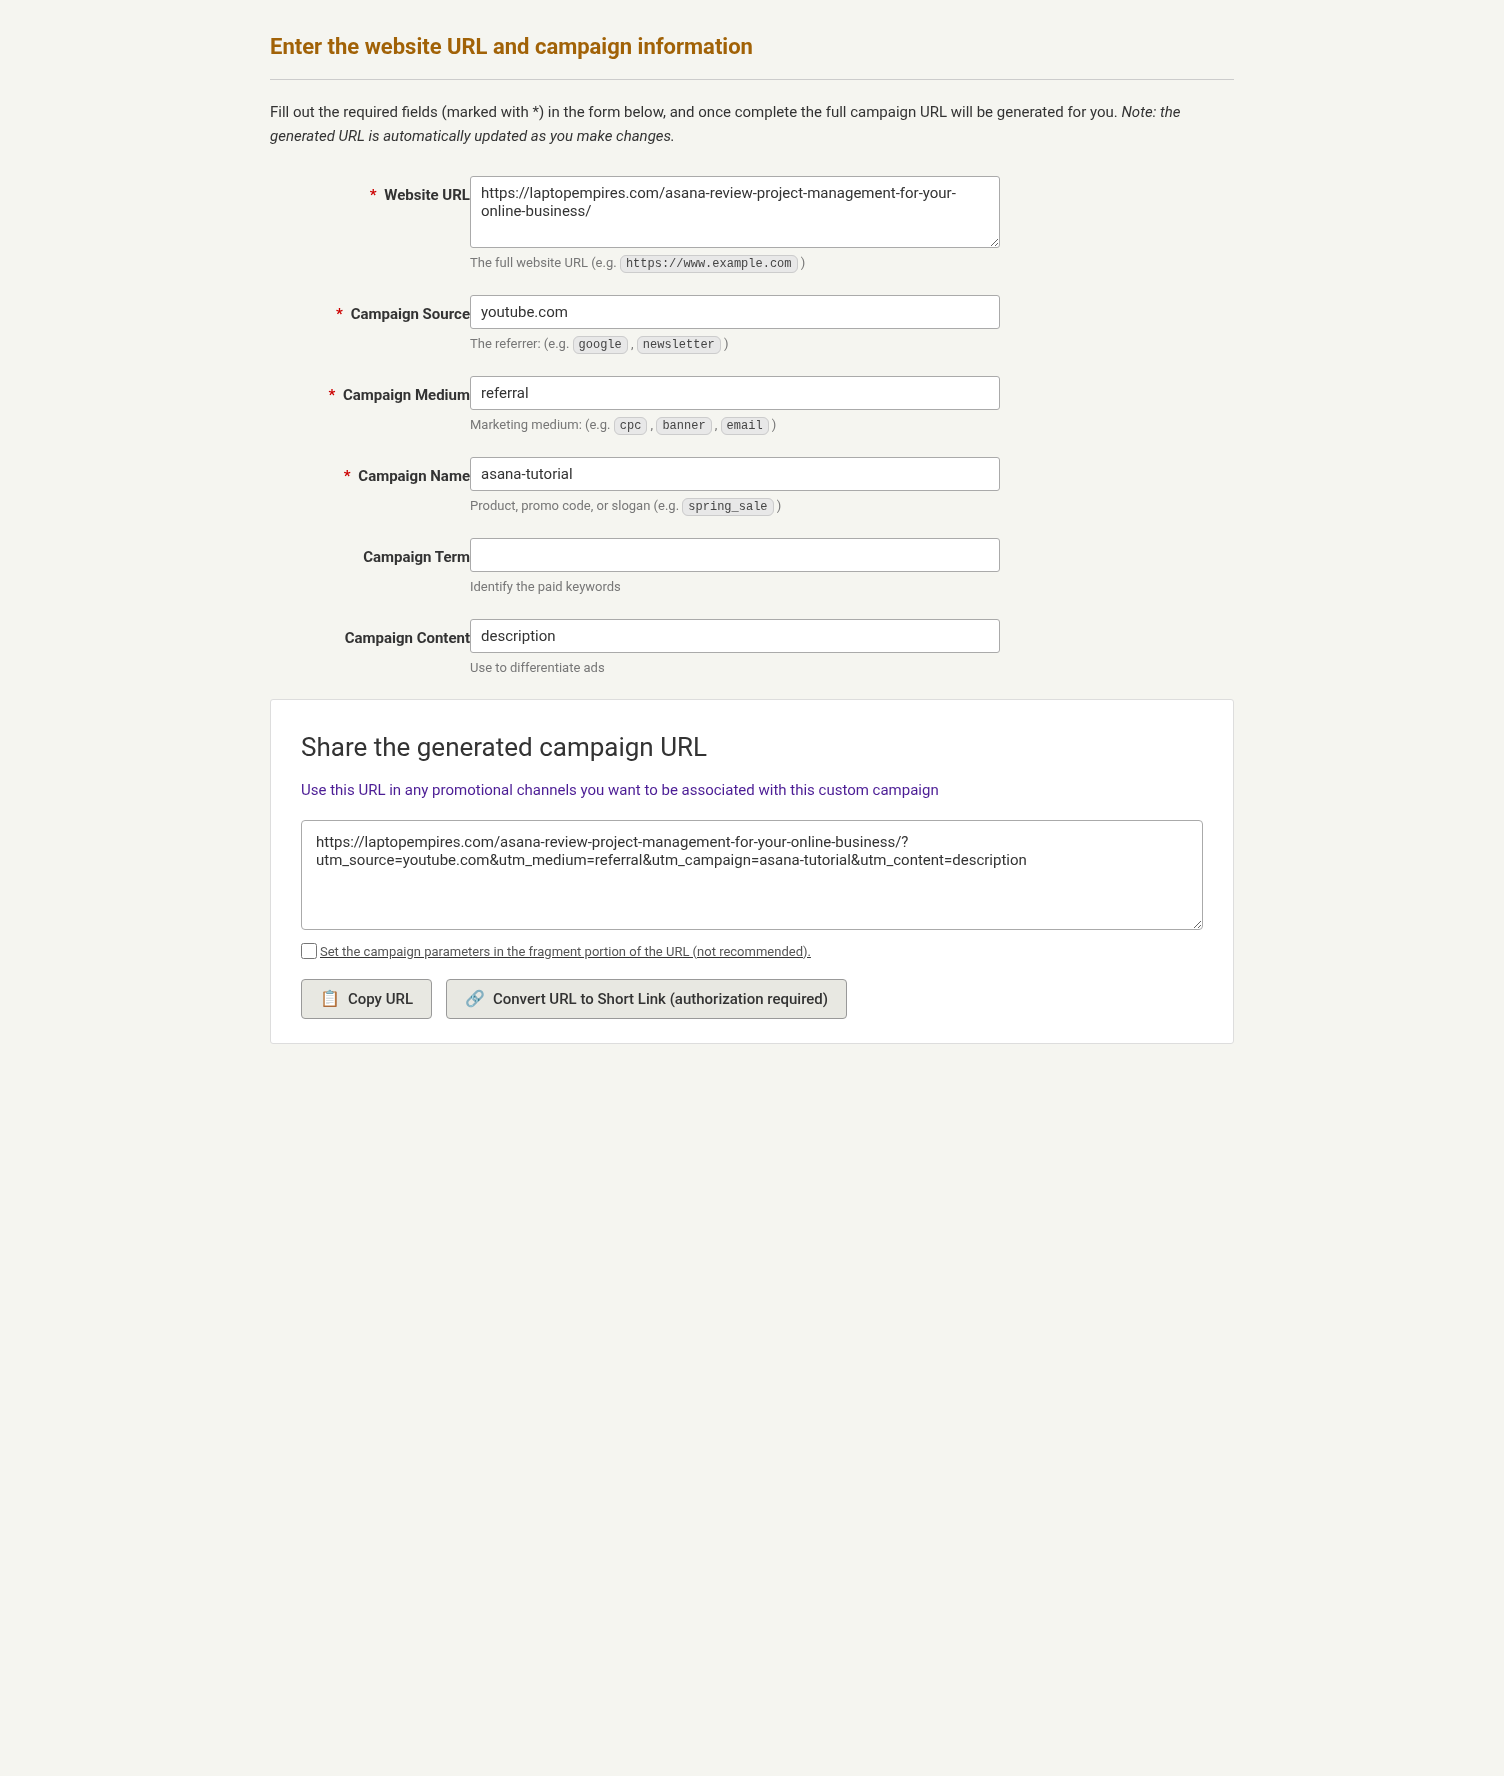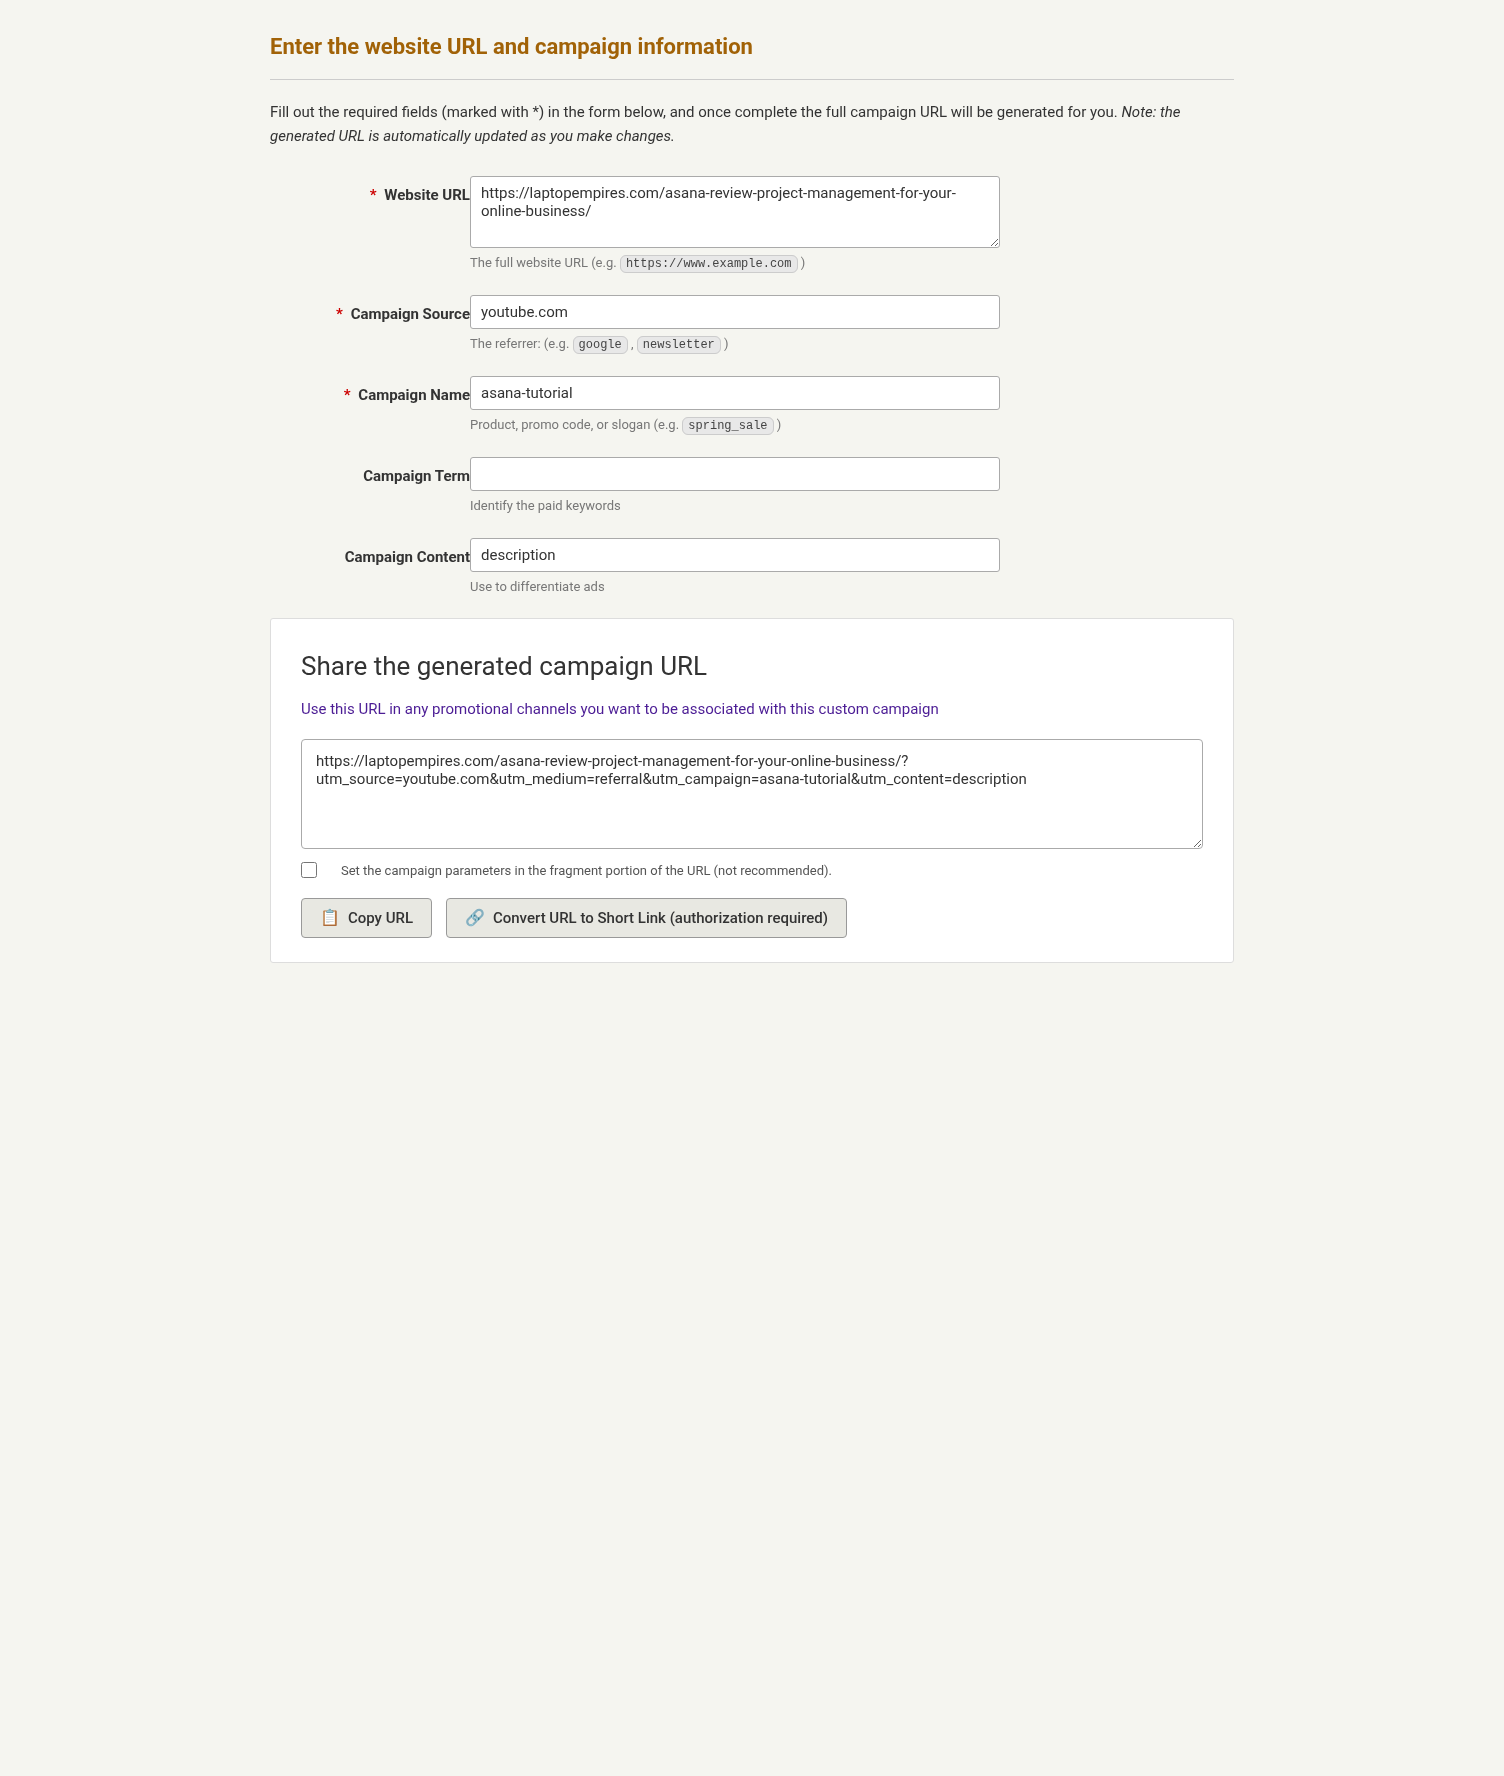--- a/index.html
+++ b/index.html
@@ -146,21 +146,22 @@
       resize: vertical;
       min-height: 110px;
       display: block;
       margin-bottom: 12px;
     }
 
     .fragment-checkbox-row {
       display: flex;
       align-items: center;
       margin-bottom: 18px;
-      gap: 24px;
+      gap: 3px;
+      text-decoration: underline;
     }
 
     .fragment-checkbox-row input[type="checkbox"] {
       width: 16px;
       height: 16px;
       border: 1px solid #999;
       border-radius: 2px;
       cursor: pointer;
     }
 
@@ -238,20 +239,32 @@
         <span>Campaign Source</span>
       </div>
       <div class="form-input-col">
         <input type="text" value="youtube.com" style="">
         <div class="form-hint">
           <span>The referrer: (e.g. </span><code>google</code><span> , </span><code>newsletter</code><span> )</span>
         </div>
       </div>
     </div>
 
+    <div class="form-row">
+      <div class="form-label-col">
+        <span class="required-star">*</span>
+        <span>Campaign Medium</span>
+      </div>
+      <div class="form-input-col">
+        <input type="text" value="referral" style="">
+        <div class="form-hint">
+          <span>Marketing medium: (e.g. </span><code>cpc</code><span> , </span><code>banner</code><span> , </span><code>email</code><span> )</span>
+        </div>
+      </div>
+    </div>
 
     <div class="form-row">
       <div class="form-label-col">
         <span class="required-star">*</span>
         <span>Campaign Name</span>
       </div>
       <div class="form-input-col">
         <input type="text" value="asana-tutorial" style="">
         <div class="form-hint">
           <span>Product, promo code, or slogan (e.g. </span><code>spring_sale</code><span> )</span>

